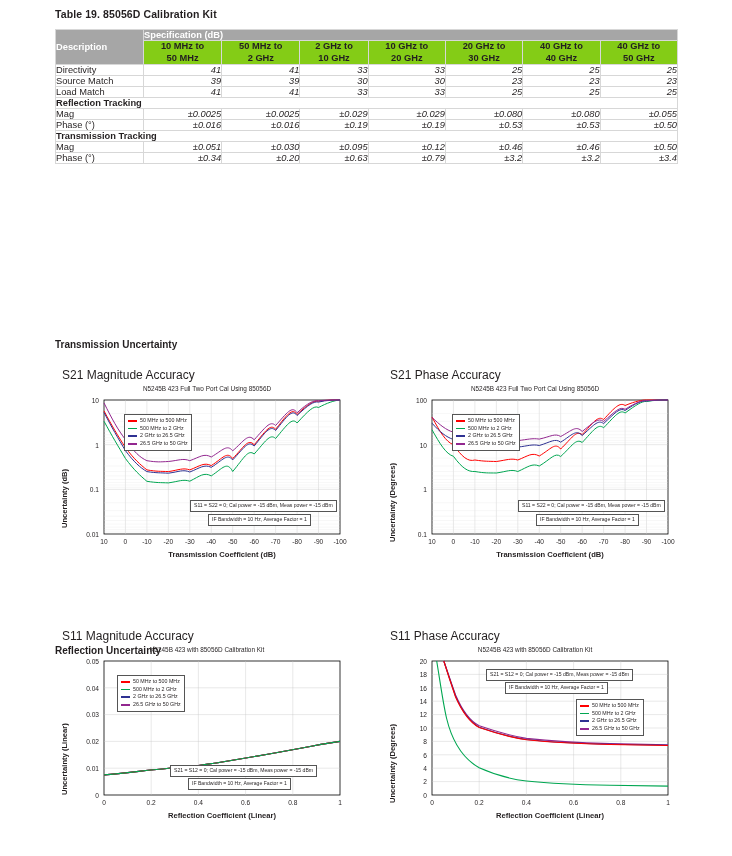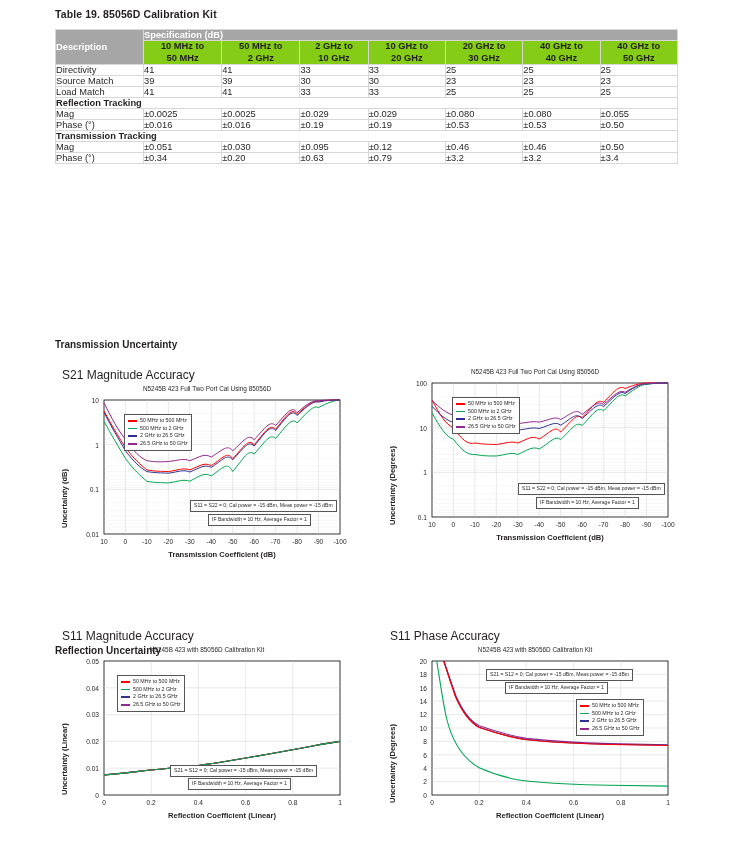--- a/index.html
+++ b/index.html
@@ -56,23 +56,24 @@
     line-height: 1.25;
     border-color: #cfcfcf;
   }
   .row-label {
     text-align: left;
     padding: 6px 8px;
     font-size: 9.3px;
     white-space: nowrap;
   }
   .val {
-    text-align: left;
+    text-align: right;
     padding: 6px 4px;
     font-size: 9.3px;
+    font-style: italic;
   }
   .section-row td {
     text-align: left;
     padding: 6px 8px;
     font-size: 9.3px;
     font-weight: bold;
   }
 
   
   .section-heading {
@@ -357,20 +358,21 @@
             <span>26.5 GHz to 50 GHz</span>
           </div>
       </div>
       <div class="note-box" style="left:128px; top:106px;">S11 = S22 = 0; Cal power = -15 dBm, Meas power = -15 dBm</div>
       <div class="note-box" style="left:146px; top:120px;">IF Bandwidth = 10 Hz, Average Factor = 1</div>
     </div>
     <div class="axis-label-x" style="padding-left:30px;">Transmission Coefficient (dB)</div>
   </div>
 
   <div class="chart" style="left:390px; top:368px; width:290px;">
+    <div class="chart-title">S21 Phase Accuracy</div>
     <div class="chart-subtitle">N5245B 423 Full Two Port Cal Using 85056D</div>
     <div class="plot-wrap">
       <div class="axis-label-y" style="left:-2px; top:148px;">Uncertainty (Degrees)</div>
       <svg class="plot-svg" width="290" height="155" viewBox="0 0 290 155">
         <rect x="42" y="6" width="236" height="134" fill="#ffffff" stroke="#000" stroke-width="0.8"></rect>
         <g stroke="#c8c8c8" stroke-width="0.4">
           <line x1="42" y1="50.67" x2="278" y2="50.67"></line>
           <line x1="42" y1="95.33" x2="278" y2="95.33"></line>
           <line x1="63.45" y1="6" x2="63.45" y2="140"></line>
           <line x1="84.9" y1="6" x2="84.9" y2="140"></line>

